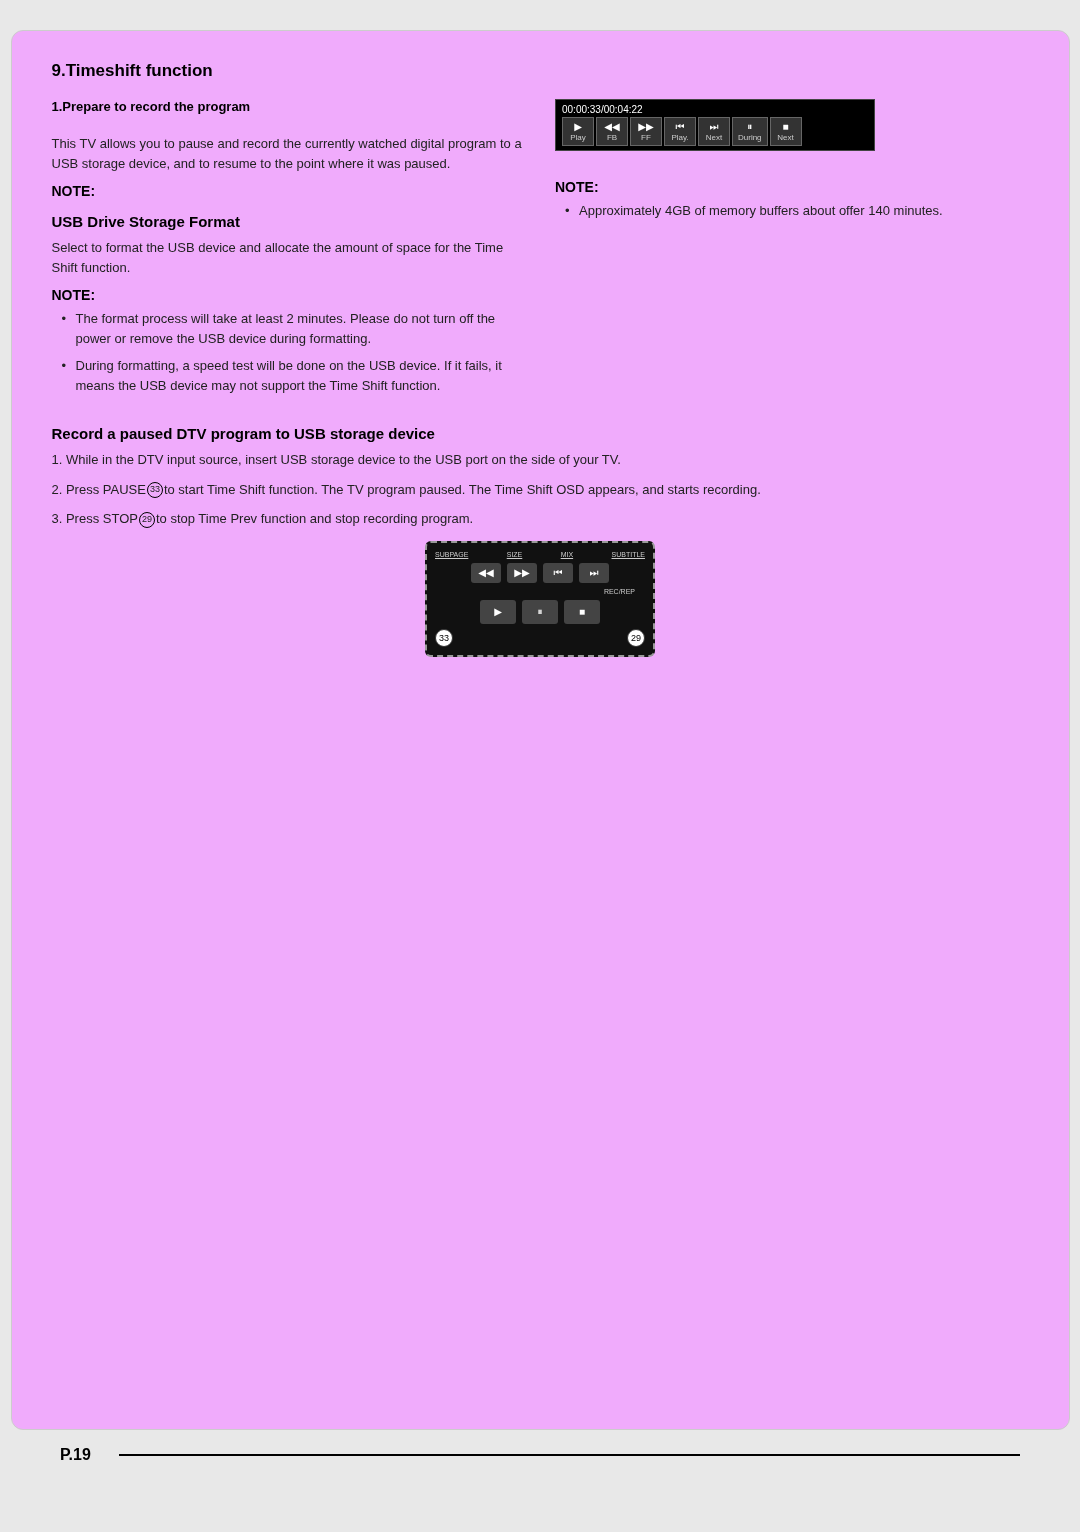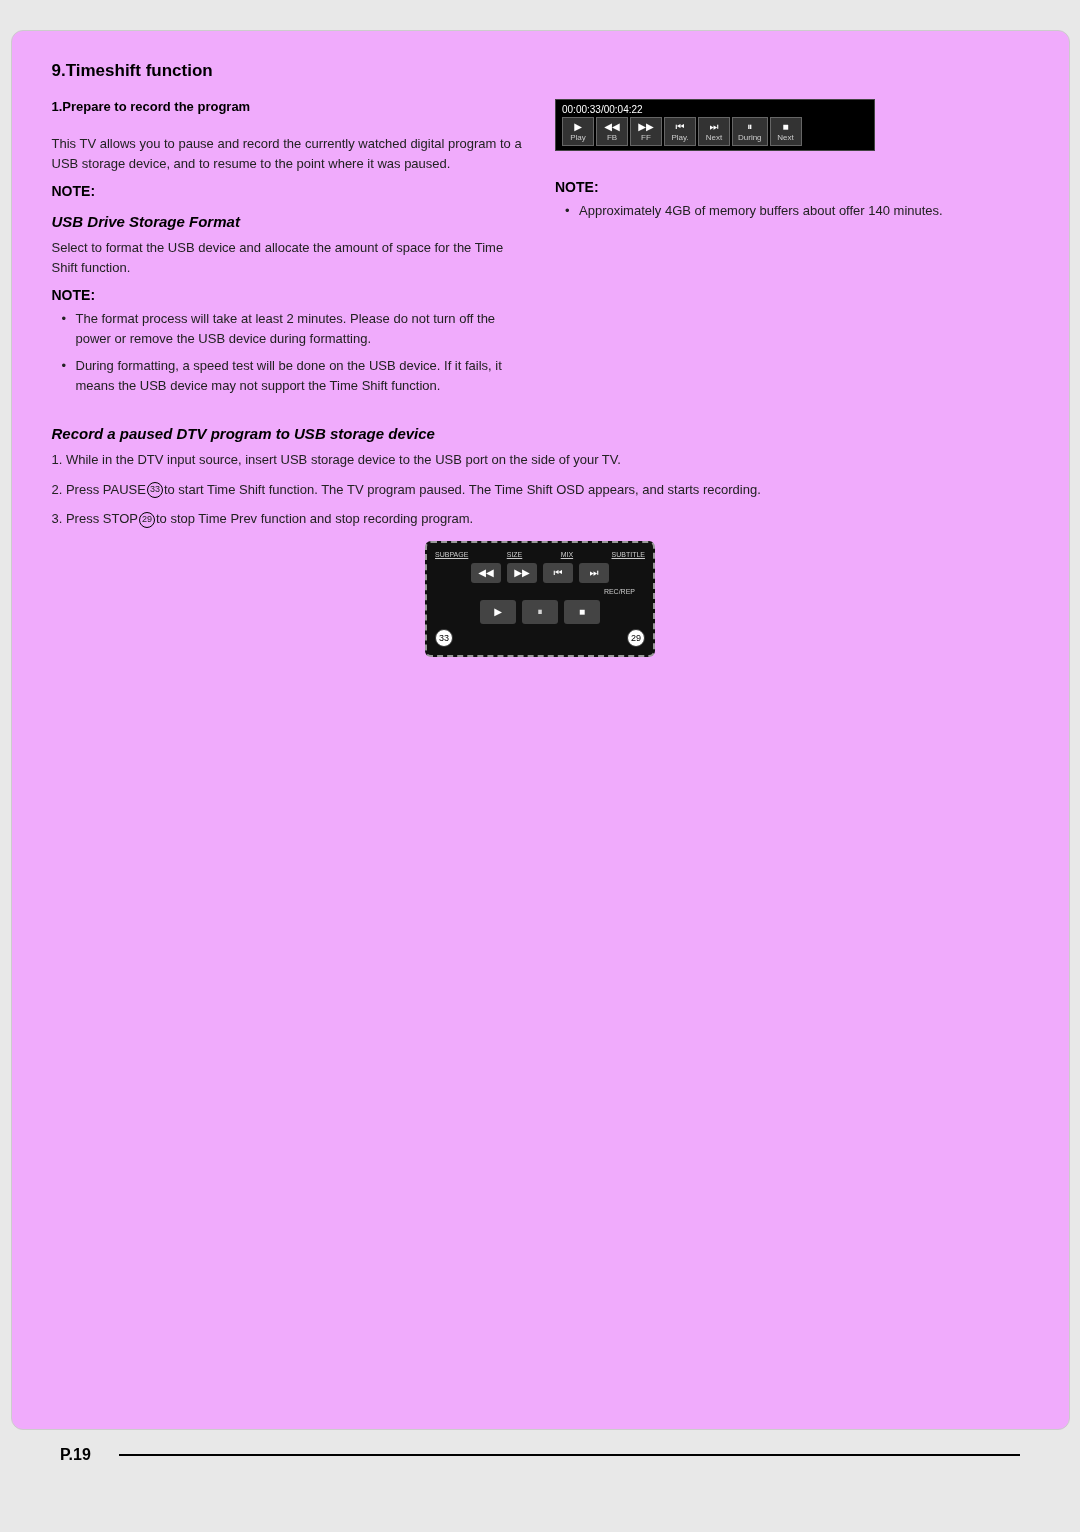--- a/index.html
+++ b/index.html
@@ -66,21 +66,20 @@
     .note-list li::before {
       content: "•";
       position: absolute;
       left: 0;
     }
     .section-header {
       font-size: 15px;
       font-weight: bold;
       margin: 14px 0 8px;
       color: #000;
-      font-style: italic;
     }
     .two-col {
       display: flex;
       gap: 30px;
       margin-bottom: 16px;
     }
     .col-left {
       flex: 1;
     }
     .col-right {

